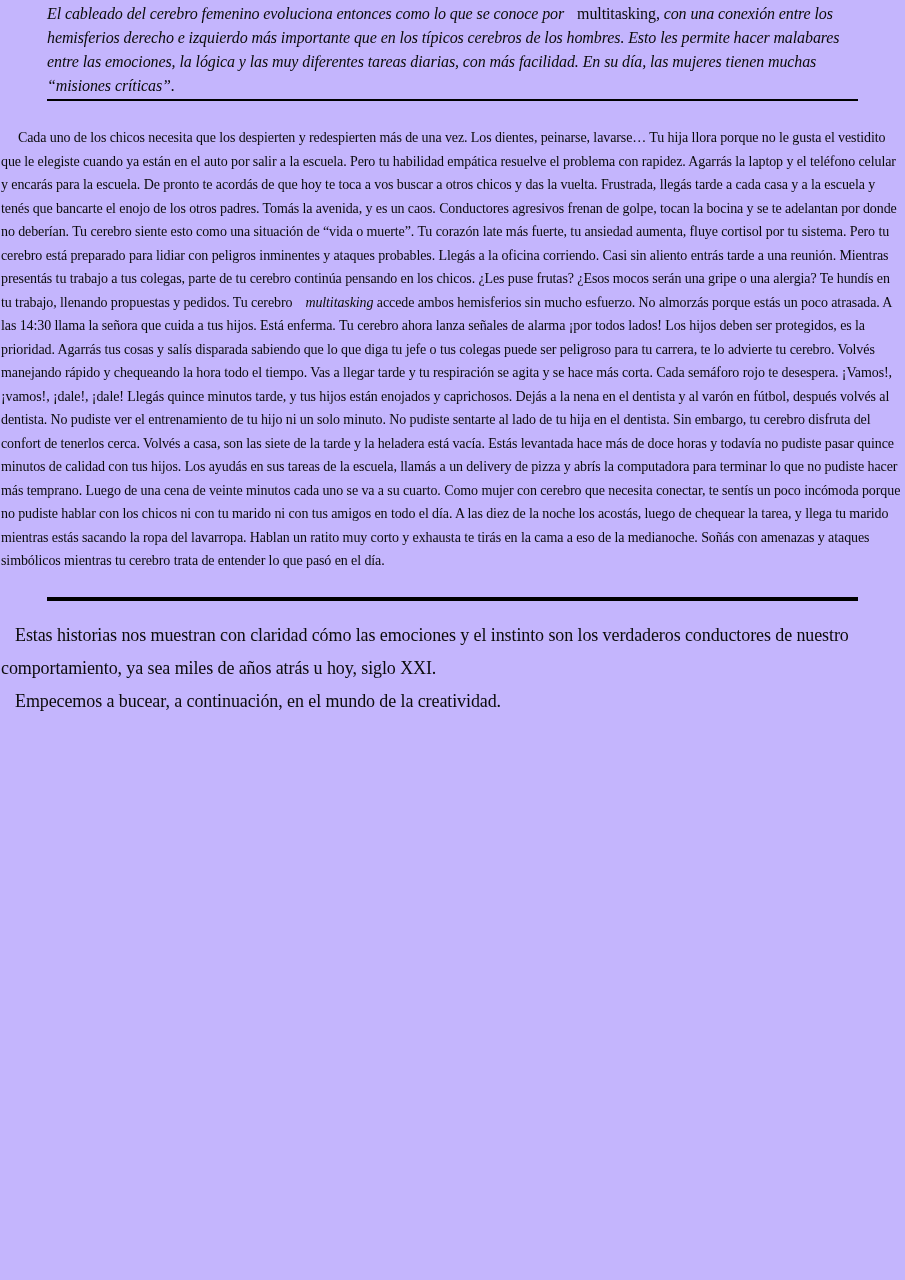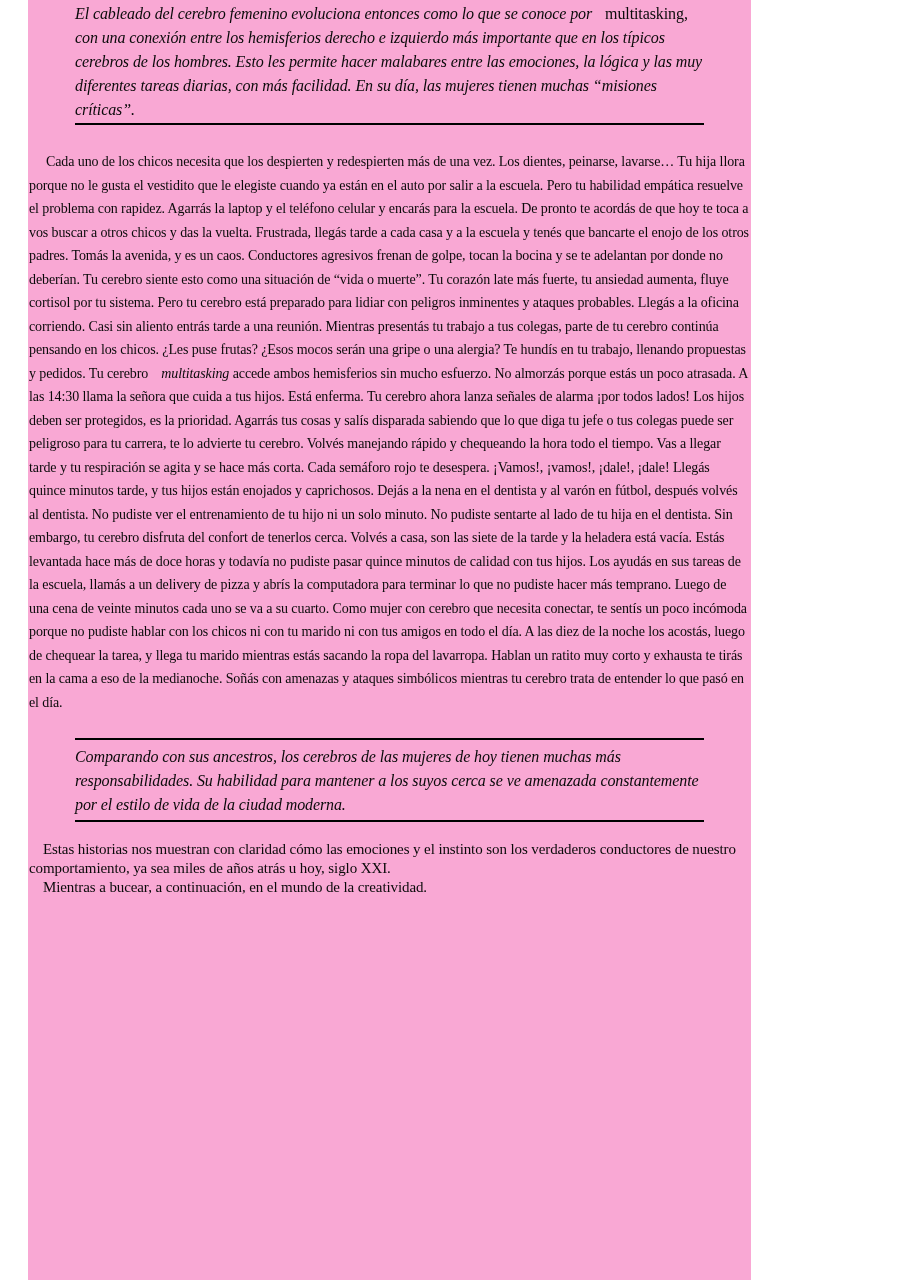--- a/index.html
+++ b/index.html
@@ -5,23 +5,22 @@
   html, body { margin: 0; padding: 0; }
   body {
     width: 905px; height: 1280px;
     background: #ffffff;
     color: #0a0a0a;
     font-family: "Liberation Serif", serif;
     overflow: hidden;
   }
   .page {
     position: relative;
-    width: 723px; height: 1280px;
-    background: #f9a8d4;
-    margin-left: 28px;
+    width: 905px; height: 1280px;
+    background: #c4b5fd;
   }
   
   .quote {
     margin: 0 47px;
     font-style: italic;
     font-size: 16px;
     line-height: 24px;
     text-align: left;
     letter-spacing: -0.1px;
   }
@@ -40,41 +39,40 @@
     font-size: 14px;
     line-height: 23.5px;
     letter-spacing: -0.1px;
     text-indent: 17px;
     text-align: left;
   }
   .rule-mid-top { margin-top: 24px; }
   .quote-bottom { padding: 5px 0 3px; }
   .closing {
     margin: 18px 2px 0 1px;
-    font-size: 15px;
-    line-height: 19px;
+    font-size: 18px;
+    line-height: 33px;
     letter-spacing: -0.1px;
   }
   .closing p { margin: 0; text-indent: 14px; text-align: left; }
 </style>
 </head>
 <body>
 
 <div class="page">
 
   <blockquote class="quote quote-top"><span>El cableado del cerebro femenino evoluciona entonces como lo que se conoce por</span><span class="roman-inline">multitasking</span><span>, con una conexión entre los hemisferios derecho e izquierdo más importante que en los típicos cerebros de los hombres. Esto les permite hacer malabares entre las emociones, la lógica y las muy diferentes tareas diarias, con más facilidad. En su día, las mujeres tienen muchas “misiones críticas”.</span></blockquote>
 
   <div class="rule"></div>
 
   <p class="main-para"><span>Cada uno de los chicos necesita que los despierten y redespierten más de una vez. Los dientes, peinarse, lavarse… Tu hija llora porque no le gusta el vestidito que le elegiste cuando ya están en el auto por salir a la escuela. Pero tu habilidad empática resuelve el problema con rapidez. Agarrás la laptop y el teléfono celular y encarás para la escuela. De pronto te acordás de que hoy te toca a vos buscar a otros chicos y das la vuelta. Frustrada, llegás tarde a cada casa y a la escuela y tenés que bancarte el enojo de los otros padres. Tomás la avenida, y es un caos. Conductores agresivos frenan de golpe, tocan la bocina y se te adelantan por donde no deberían. Tu cerebro siente esto como una situación de “vida o muerte”. Tu corazón late más fuerte, tu ansiedad aumenta, fluye cortisol por tu sistema. Pero tu cerebro está preparado para lidiar con peligros inminentes y ataques probables. Llegás a la oficina corriendo. Casi sin aliento entrás tarde a una reunión. Mientras presentás tu trabajo a tus colegas, parte de tu cerebro continúa pensando en los chicos. ¿Les puse frutas? ¿Esos mocos serán una gripe o una alergia? Te hundís en tu trabajo, llenando propuestas y pedidos. Tu cerebro</span><span class="italic-inline">multitasking</span><span> accede ambos hemisferios sin mucho esfuerzo. No almorzás porque estás un poco atrasada. A las 14:30 llama la señora que cuida a tus hijos. Está enferma. Tu cerebro ahora lanza señales de alarma ¡por todos lados! Los hijos deben ser protegidos, es la prioridad. Agarrás tus cosas y salís disparada sabiendo que lo que diga tu jefe o tus colegas puede ser peligroso para tu carrera, te lo advierte tu cerebro. Volvés manejando rápido y chequeando la hora todo el tiempo. Vas a llegar tarde y tu respiración se agita y se hace más corta. Cada semáforo rojo te desespera. ¡Vamos!, ¡vamos!, ¡dale!, ¡dale! Llegás quince minutos tarde, y tus hijos están enojados y caprichosos. Dejás a la nena en el dentista y al varón en fútbol, después volvés al dentista. No pudiste ver el entrenamiento de tu hijo ni un solo minuto. No pudiste sentarte al lado de tu hija en el dentista. Sin embargo, tu cerebro disfruta del confort de tenerlos cerca. Volvés a casa, son las siete de la tarde y la heladera está vacía. Estás levantada hace más de doce horas y todavía no pudiste pasar quince minutos de calidad con tus hijos. Los ayudás en sus tareas de la escuela, llamás a un delivery de pizza y abrís la computadora para terminar lo que no pudiste hacer más temprano. Luego de una cena de veinte minutos cada uno se va a su cuarto. Como mujer con cerebro que necesita conectar, te sentís un poco incómoda porque no pudiste hablar con los chicos ni con tu marido ni con tus amigos en todo el día. A las diez de la noche los acostás, luego de chequear la tarea, y llega tu marido mientras estás sacando la ropa del lavarropa. Hablan un ratito muy corto y exhausta te tirás en la cama a eso de la medianoche. Soñás con amenazas y ataques simbólicos mientras tu cerebro trata de entender lo que pasó en el día.</span></p>
 
   <div class="rule rule-mid-top"></div>
 
-  <blockquote class="quote quote-bottom"><span>Comparando con sus ancestros, los cerebros de las mujeres de hoy tienen muchas más responsabilidades. Su habilidad para mantener a los suyos cerca se ve amenazada constantemente por el estilo de vida de la ciudad moderna.</span></blockquote>
 
   <div class="rule"></div>
 
   <div class="closing">
     <p>Estas historias nos muestran con claridad cómo las emociones y el instinto son los verdaderos conductores de nuestro comportamiento, ya sea miles de años atrás u hoy, siglo XXI.</p>
-    <p>Mientras a bucear, a continuación, en el mundo de la creatividad.</p>
+    <p>Empecemos a bucear, a continuación, en el mundo de la creatividad.</p>
   </div>
 
 </div>
 
 </body></html>

